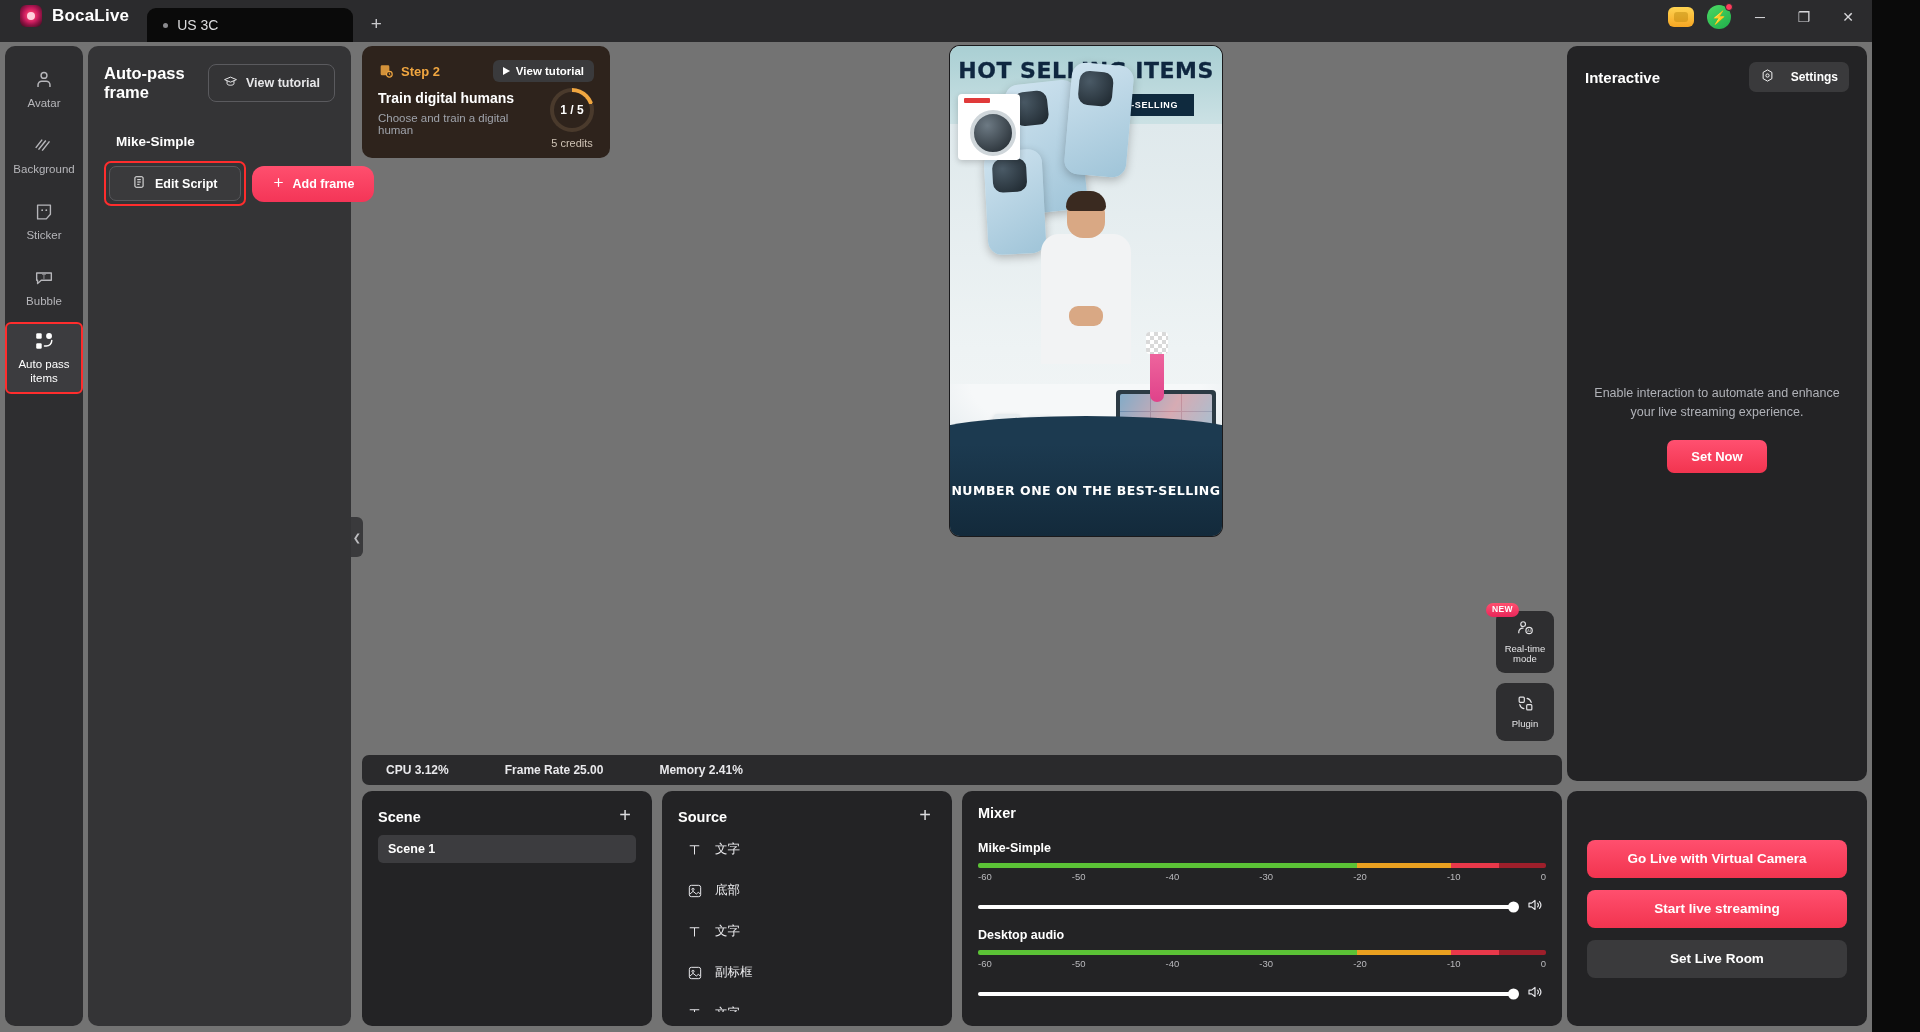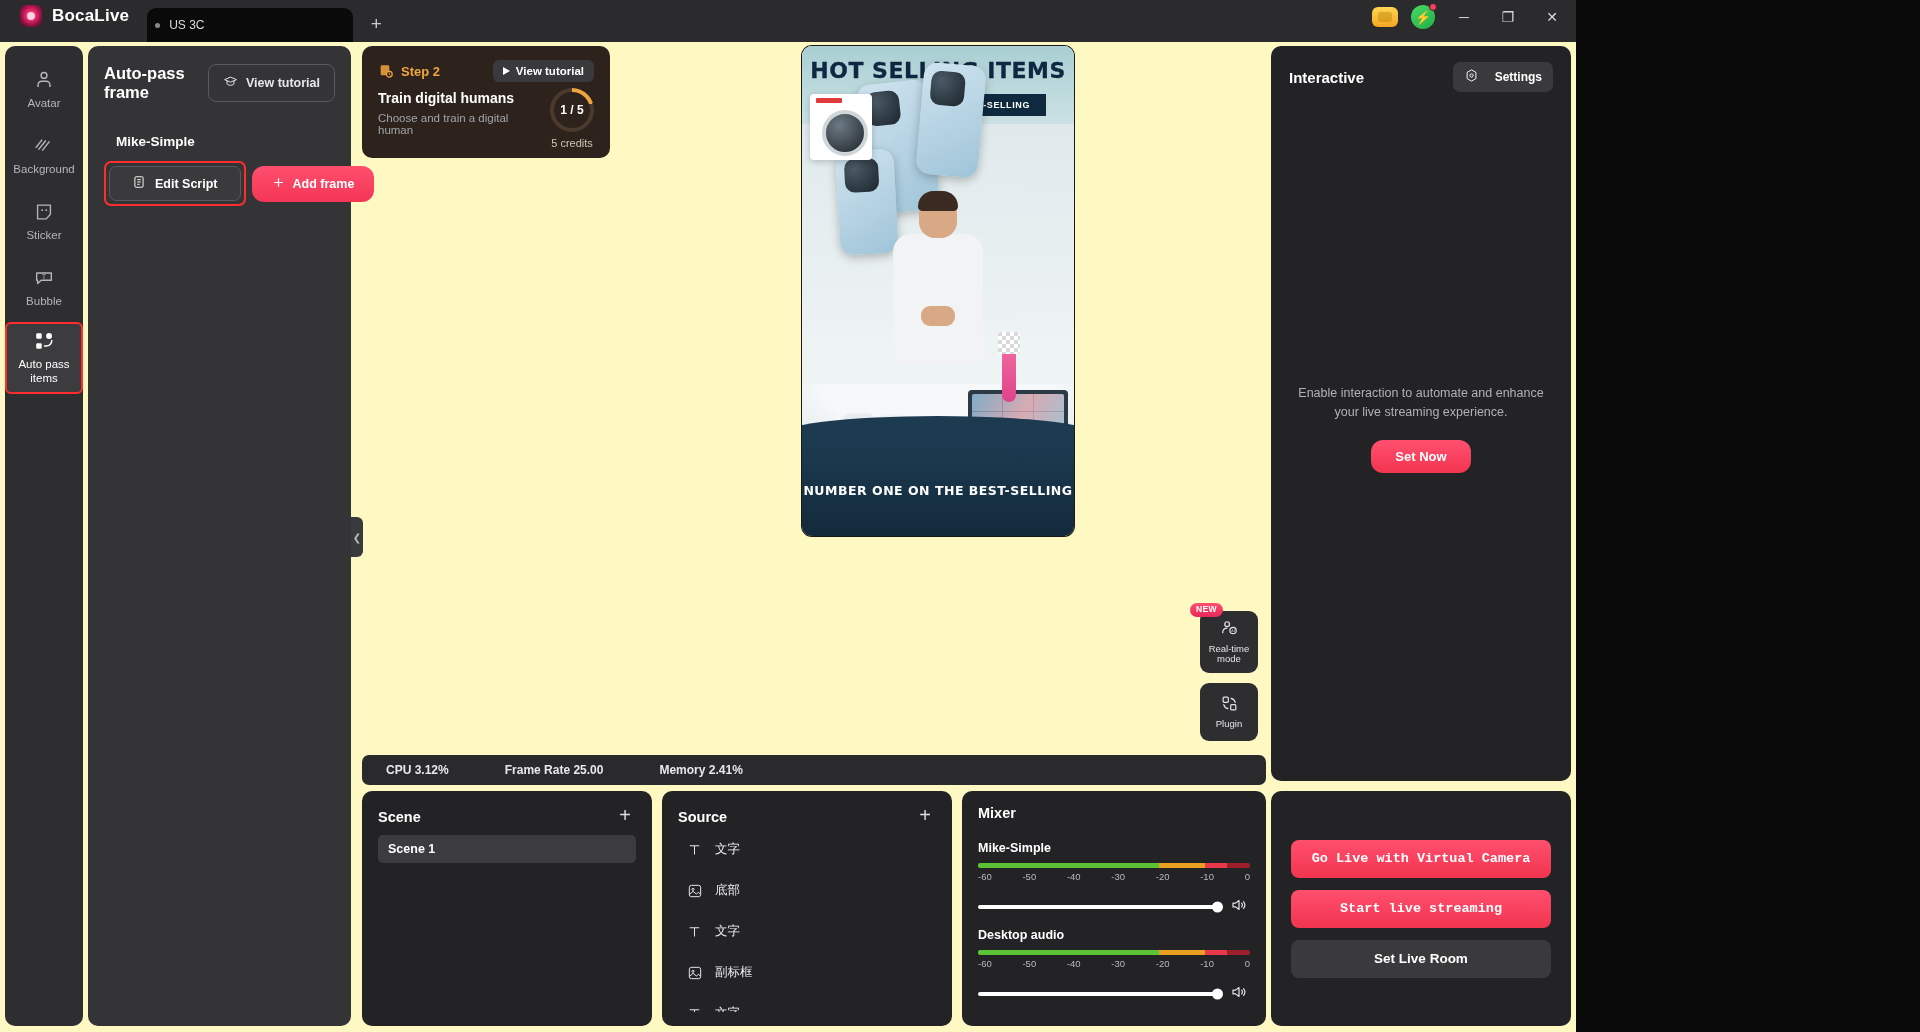--- a/index.html
+++ b/index.html
@@ -3,41 +3,41 @@
 <meta charset="utf-8">
 <style>
   * { box-sizing: border-box; margin: 0; padding: 0; }
   html, body {
     width: 1920px; height: 1032px;
     background: #0a0a0a;
     font-family: "Liberation Sans", sans-serif;
     color: #e8e8ea;
     overflow: hidden;
   }
-  .app { position: relative; width: 1576px; height: 1032px; background: #fef9c3; display: flex; flex-direction: column; }
+  .app { position: relative; width: 1872px; height: 1032px; background: #737373; display: flex; flex-direction: column; }
 
   
   .titlebar {
     height: 42px; background: #2b2b2d; display: flex; align-items: flex-end;
     position: relative; flex: 0 0 42px;
   }
   .brand { display: flex; align-items: center; gap: 10px; padding: 0 18px 10px 20px; height: 42px; }
   .brand-logo {
     width: 22px; height: 22px; border-radius: 6px;
     background: radial-gradient(circle at 50% 45%, #ff3b6b 0%, #c2185b 45%, #2a0a16 100%);
     display: flex; align-items: center; justify-content: center;
   }
   .brand-logo::after { content:""; width:8px; height:8px; border-radius:50%; background:#ffd0dd; box-shadow:0 0 5px #ff4f7e;}
   .brand-name { font-size: 17px; font-weight: 700; letter-spacing: .2px; color: #fff; }
 
   .tabstrip { display: flex; align-items: flex-end; height: 42px; }
   .tab {
     height: 34px; min-width: 206px; background: #0a0a0a;
     border-radius: 9px 9px 0 0; display: flex; align-items: center;
-    gap: 9px; padding: 0 8px; font-size: 12px; color: #dcdcde;
+    gap: 9px; padding: 0 16px; font-size: 14px; color: #dcdcde;
   }
   .tab .dot { width: 5px; height: 5px; border-radius: 50%; background: #8a8a8e; }
   .tab-add {
     width: 30px; height: 30px; margin: 0 0 3px 8px; display: flex; align-items: center;
     justify-content: center; color: #c9c9cc; font-size: 19px; border-radius: 6px;
   }
   .tb-right { margin-left: auto; display: flex; align-items: center; gap: 4px; padding: 0 4px 8px 0; height: 42px; }
   .tb-icon-btn { width: 34px; height: 28px; display:flex; align-items:center; justify-content:center; border-radius:5px; }
   .pill-icon { width: 26px; height: 20px; border-radius: 6px; background: linear-gradient(180deg,#ffd452,#f5a623); position: relative; }
   .pill-icon::after{content:"";position:absolute;inset:5px 6px;border-radius:3px;background:#b8860b;opacity:.45;}
@@ -214,26 +214,26 @@
   
   .right-col { width: 300px; flex: 0 0 300px; display: flex; flex-direction: column; gap: 10px; }
   .interactive-card { flex: 1; background: #232325; border-radius: 10px; padding: 16px 18px; display: flex; flex-direction: column; }
   .ia-head { display: flex; align-items: center; justify-content: space-between; }
   .ia-title { font-size: 15px; font-weight: 700; color: #fff; }
   .settings-btn { display: inline-flex; align-items: center; gap: 16px; background: #3a3a3c; color: #fff;
     font-size: 12px; font-weight: 600; padding: 6px 11px; border-radius: 7px; }
   .ia-center { flex: 1; display: flex; flex-direction: column; align-items: center; justify-content: center; gap: 18px; padding: 0 6px; }
   .ia-desc { font-size: 12.5px; color: #b0b2b8; text-align: center; line-height: 1.5; }
   .set-now { background: linear-gradient(180deg,#ff5070,#f2344f); color:#fff; font-size: 13px; font-weight: 700;
-    padding: 9px 24px; border-radius: 12px; }
+    padding: 9px 24px; border-radius: 7px; }
   .actions-card { flex: 0 0 235px; background: #232325; border-radius: 10px; padding: 22px 20px;
     display: flex; flex-direction: column; gap: 12px; justify-content: center; }
   .big-btn { height: 38px; border-radius: 8px; display: flex; align-items: center; justify-content: center;
     font-size: 13.5px; font-weight: 700; color: #fff; }
-  .btn-pink { background: linear-gradient(180deg,#ff4f6e,#f2344f); font-family: Liberation Mono, monospace; }
+  .btn-pink { background: linear-gradient(180deg,#ff4f6e,#f2344f); }
   .btn-grey { background: #3a3a3c; }
 </style>
 </head>
 <body>
 
 <div class="app">
 
   <div class="titlebar">
     <div class="brand">
       <div class="brand-logo"></div>

